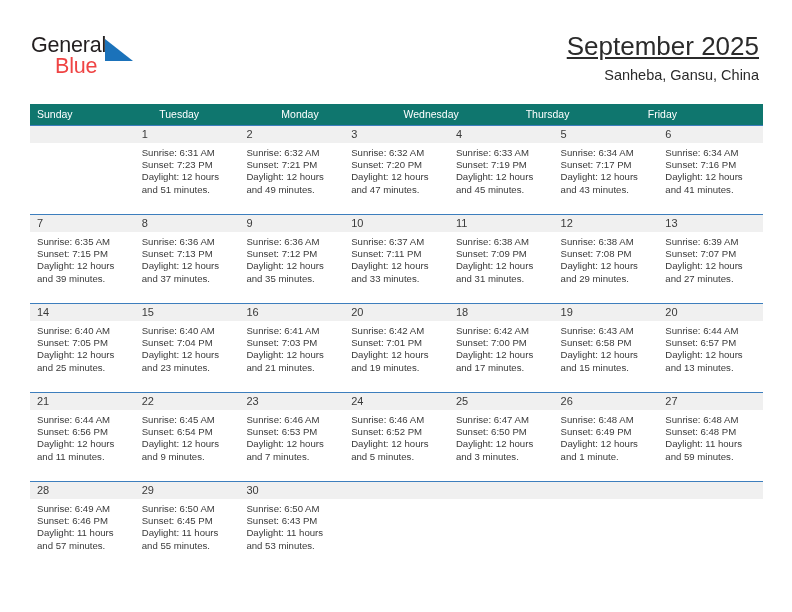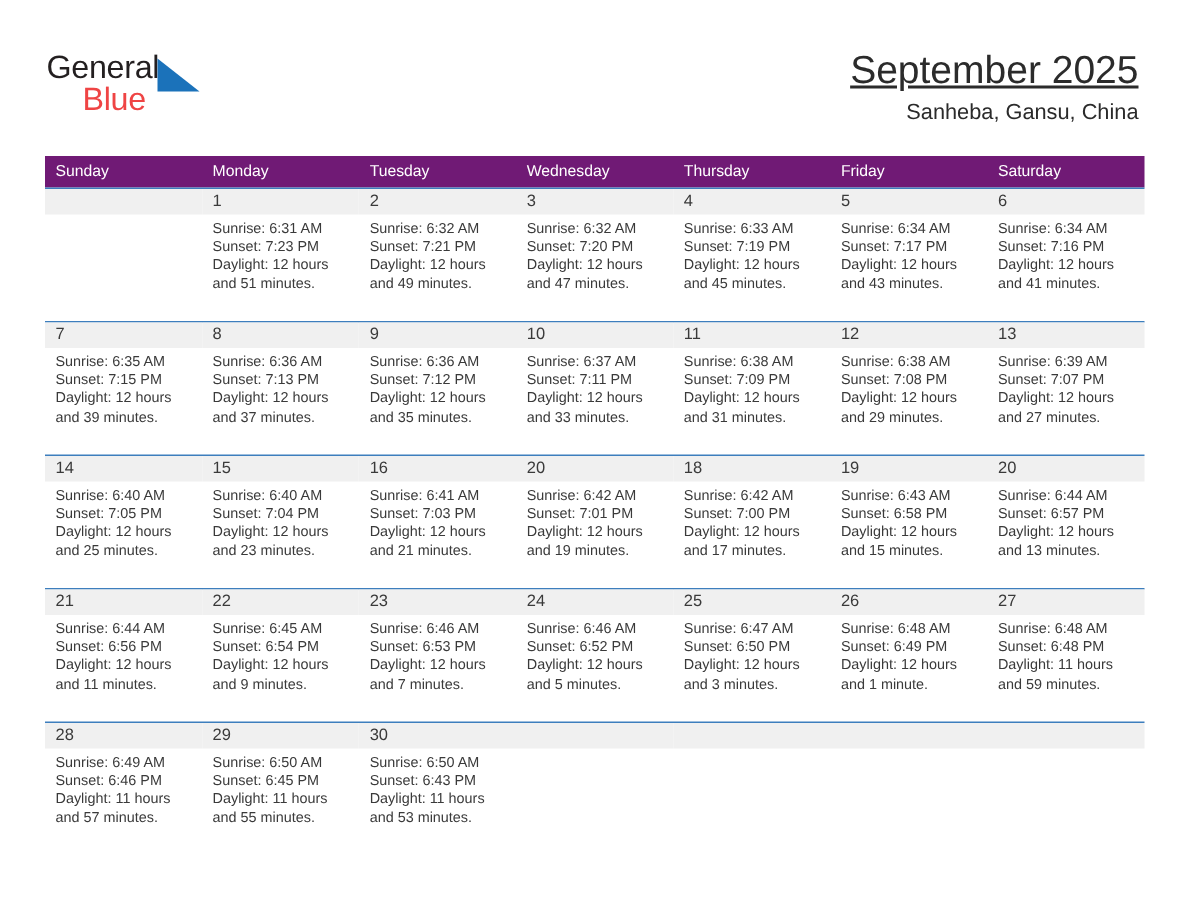--- a/index.html
+++ b/index.html
@@ -88,21 +88,21 @@
 
   
   .calendar {
     position: absolute;
     left: 30px;
     top: 104px;
     width: 733px;
   }
   .dow-row {
     display: flex;
-    background: #701a75;
+    background: #0f766e;
     height: 21px;
   }
   .dow {
     flex: 1 1 0;
     color: #ffffff;
     font-size: 10.5px;
     line-height: 21px;
     padding-left: 7px;
     box-sizing: border-box;
     white-space: nowrap;
@@ -163,26 +163,25 @@
       <div class="cal-title">September 2025</div>
       <div class="cal-subtitle">Sanheba, Gansu, China</div>
     </div>
 
   </div>
 
   <div class="calendar">
 
     <div class="dow-row">
       <div class="dow">Sunday</div>
+      <div class="dow">Tuesday</div>
       <div class="dow">Monday</div>
-      <div class="dow">Tuesday</div>
       <div class="dow">Wednesday</div>
       <div class="dow">Thursday</div>
       <div class="dow">Friday</div>
-      <div class="dow">Saturday</div>
     </div>
 
     <div class="week">
       <div class="week-inner">
         <div class="cell empty">
           <div class="daynum"></div>
           <div class="info"></div>
         </div>
         <div class="cell">
           <div class="daynum">1</div>

